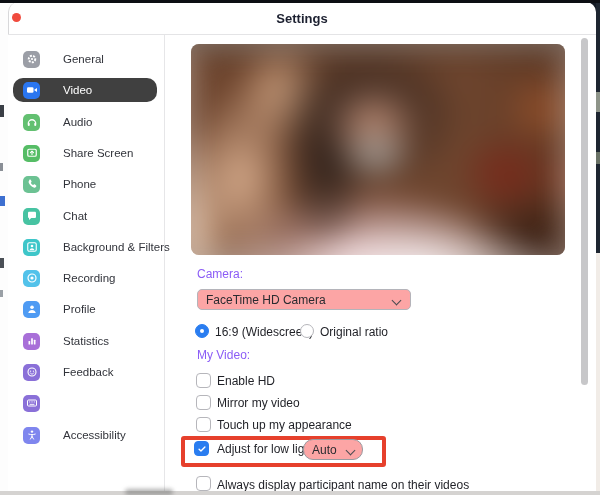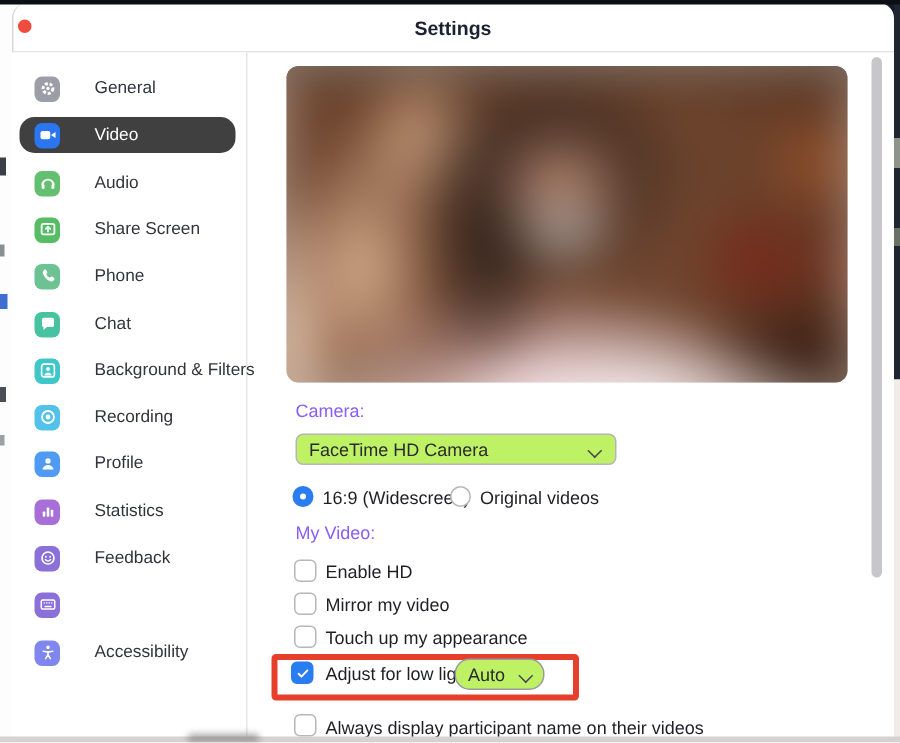--- a/index.html
+++ b/index.html
@@ -56,21 +56,21 @@
       radial-gradient(50px 50px at 412px 160px, rgba(130,60,36,.9), rgba(130,60,36,0) 80%),
       radial-gradient(35px 30px at 45px 255px, rgba(60,45,35,.8), rgba(60,45,35,0) 75%),
       linear-gradient(180deg, rgba(55,38,26,.95) 0%, rgba(55,38,26,0) 18%),
       linear-gradient(270deg, rgba(88,50,30,.9) 0%, rgba(88,50,30,0) 30%),
       #6e452e;}
   .preview-vignette{position:absolute;left:0;top:0;right:0;bottom:0;border-radius:8px;box-shadow:inset 0 0 26px 6px rgba(255,255,255,.28);}
 
   .lbl{position:absolute;font-size:12px;color:#1f2026;line-height:14px;white-space:nowrap;z-index:3;}
   .bold{font-weight:400;color:#8b5cf6;}
 
-  .select{position:absolute;background:#bef264;border:1px solid #b4b4ba;border-radius:5px;font-size:12px;color:#2a2b30;
+  .select{position:absolute;background:#fca5a5;border:1px solid #b4b4ba;border-radius:5px;font-size:12px;color:#2a2b30;
     display:flex;align-items:center;padding:0 8px;box-sizing:border-box;z-index:4;}
   .chev{width:6px;height:6px;border-right:1.5px solid #4a4a50;border-bottom:1.5px solid #4a4a50;transform:rotate(45deg);margin-top:-3px;position:absolute;right:10px;top:50%;}
 
   .cb{position:absolute;width:15px;height:15px;border:1.5px solid #b6b6bb;border-radius:4px;background:#fff;box-sizing:border-box;
     display:flex;align-items:center;justify-content:center;z-index:4;}
   .cb svg{display:none;width:10px;height:10px;}
   .cb.checked{background:#2a7df0;border-color:#2a7df0;}
   .cb.checked svg{display:block;}
 
   .radio{position:absolute;width:14px;height:14px;border:1.5px solid #b6b6bb;border-radius:50%;background:#fff;box-sizing:border-box;z-index:4;}
@@ -253,21 +253,21 @@
 <div class="lbl bold" style="left:197px;top:267px;">Camera:</div>
 
 <div class="select" style="left:197px;top:289px;width:214px;height:21px;">
   <span>FaceTime HD Camera</span>
   <span class="chev"></span>
 </div>
 
 <div class="radio selected" style="left:195px;top:324px;"></div>
 <div class="lbl" style="left:215px;top:325px;">16:9 (Widescreen)</div>
 <div class="radio" style="left:300px;top:324px;"></div>
-<div class="lbl" style="left:320px;top:325px;">Original videos</div>
+<div class="lbl" style="left:320px;top:325px;">Original ratio</div>
 
 <div class="lbl bold" style="left:197px;top:348px;">My Video:</div>
 
 <div class="cb" style="left:196px;top:373px;">
   
 </div>
 <div class="lbl" style="left:217px;top:374px;">Enable HD</div>
 
 <div class="cb" style="left:196px;top:395px;">
   

